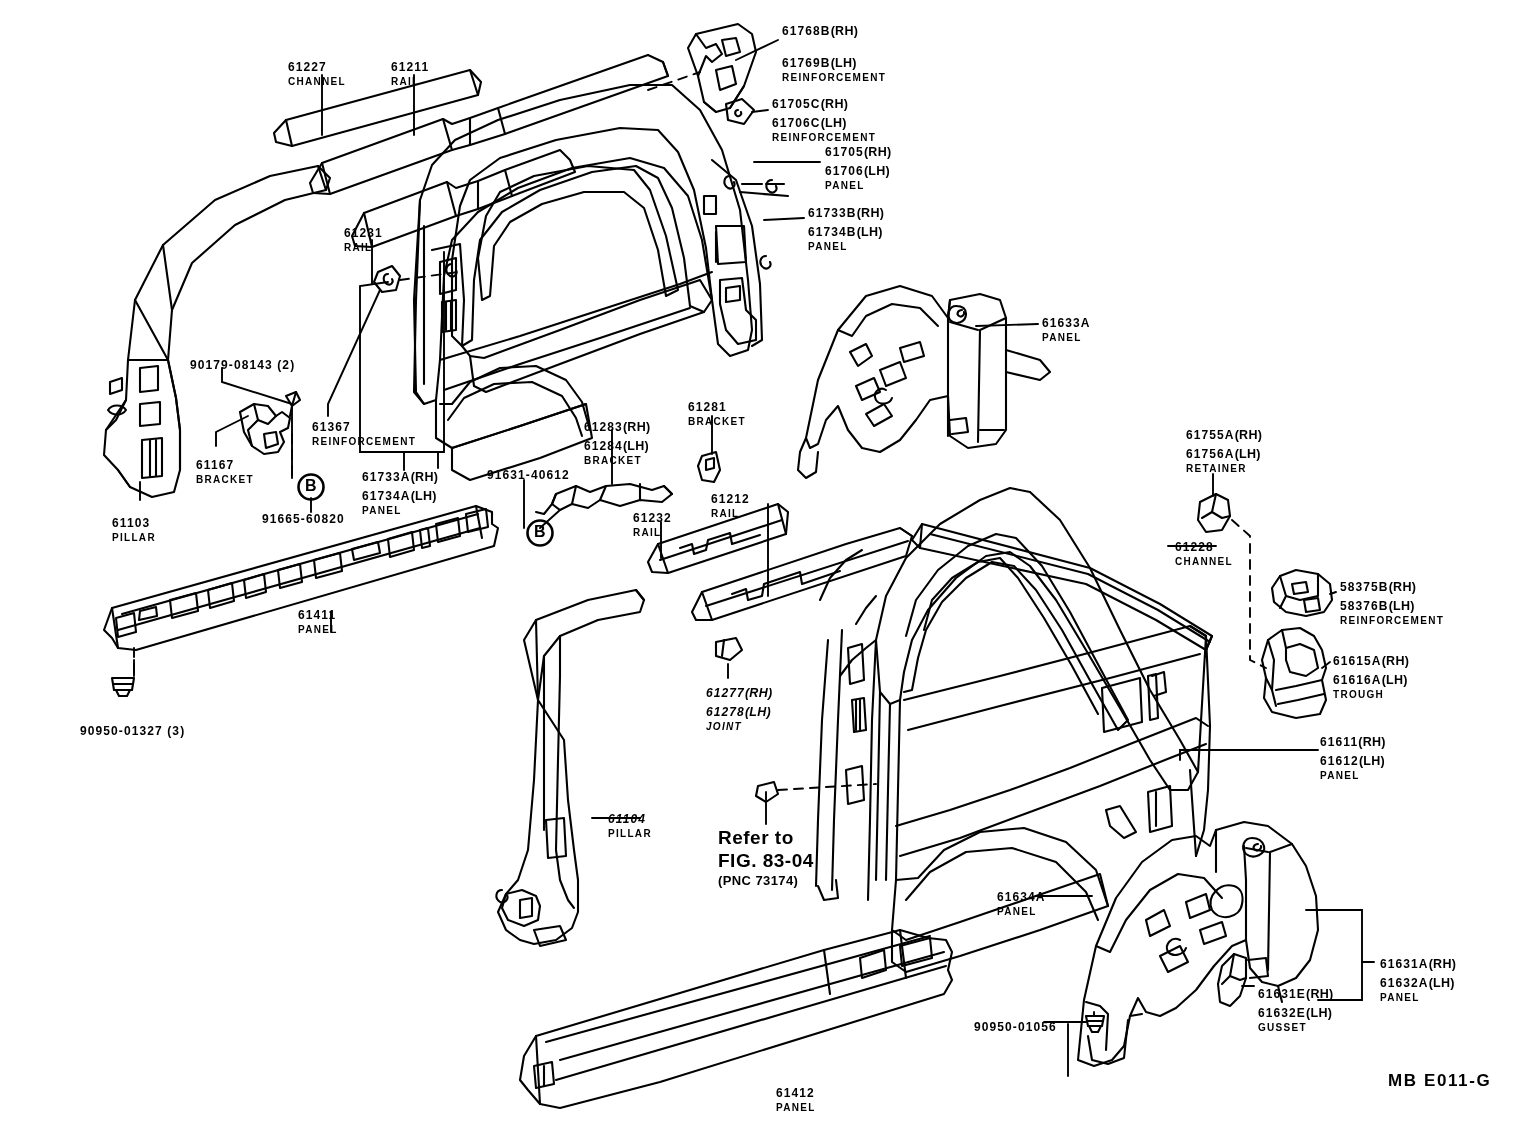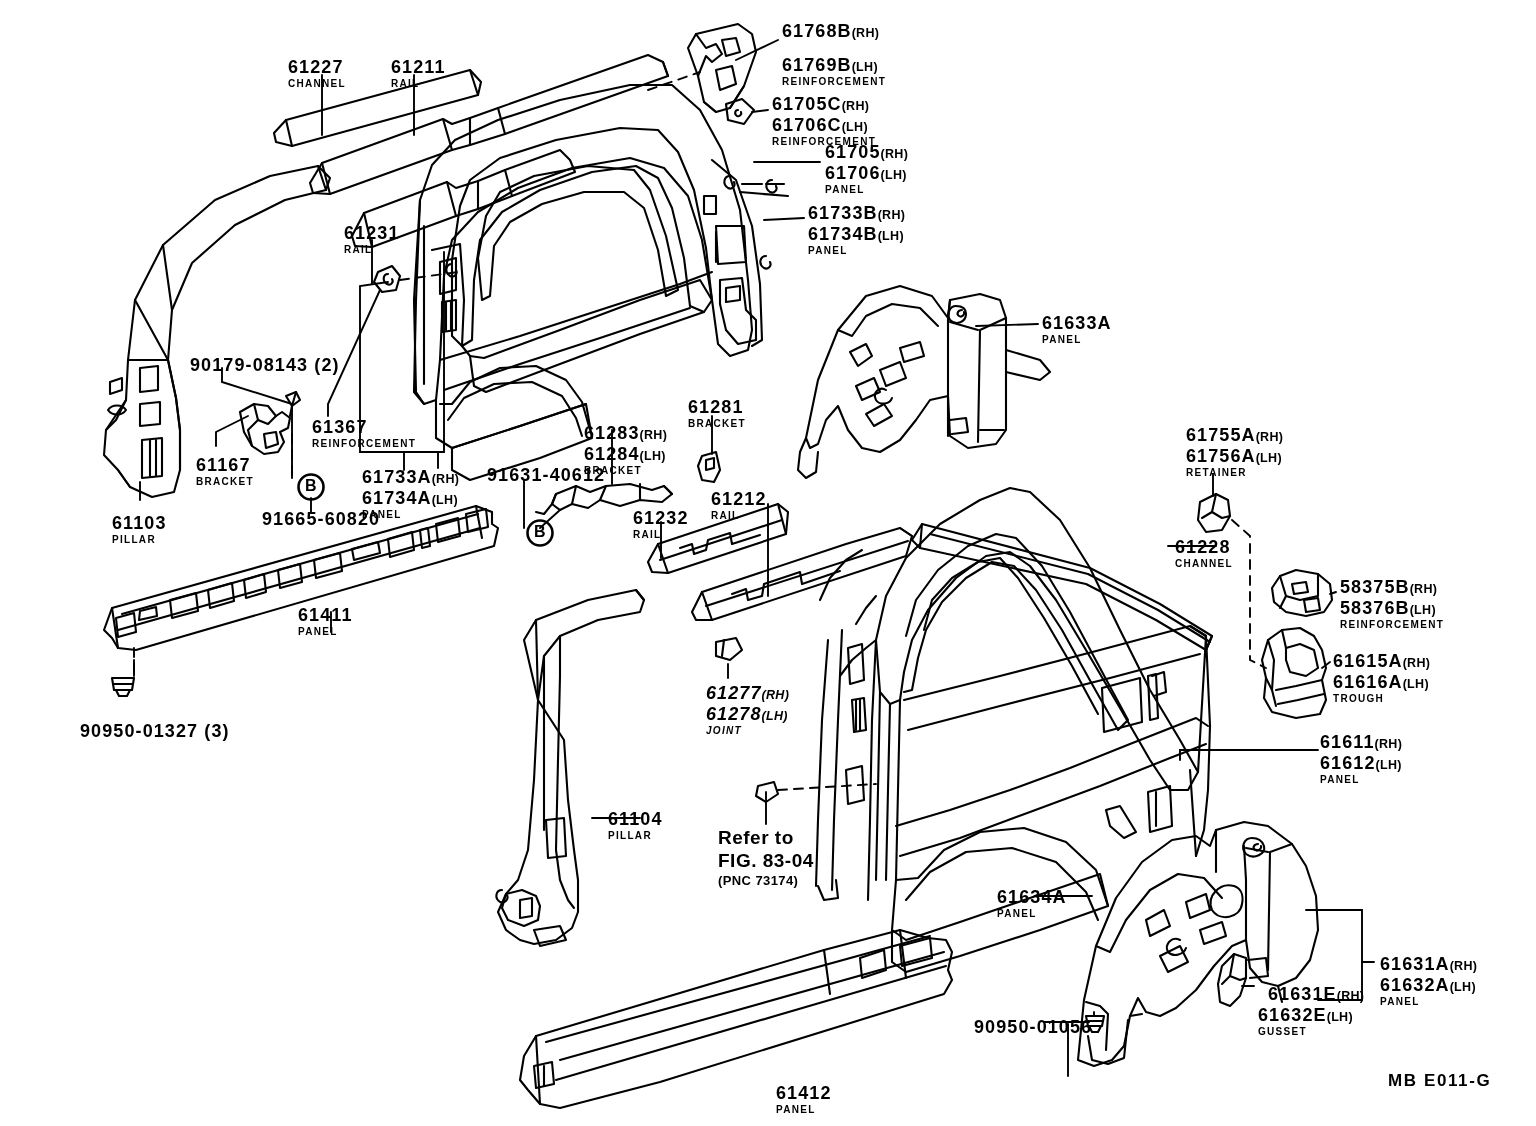--- a/index.html
+++ b/index.html
@@ -12,21 +12,21 @@
   }
   svg.art{position:absolute;left:0;top:0;width:1536px;height:1126px;}
   .lbl{
     position:absolute;
     color:#000;
     font-weight:bold;
     letter-spacing:0.5px;
     white-space:nowrap;
     line-height:1.0;
   }
-  .pn{font-size:18px;font-weight:bold;letter-spacing:1.1px;}
+  .pn{font-size:12px;font-weight:bold;letter-spacing:1.1px;}
   .sfx{font-size:12.5px;font-weight:bold;letter-spacing:0.3px;}
   .desc{font-size:10px;font-weight:bold;letter-spacing:1.3px;}
   .refbig{font-size:19px;font-weight:bold;letter-spacing:0.5px;}
   .refsm{font-size:13px;font-weight:bold;letter-spacing:0.4px;}
   .code{font-size:17px;font-weight:bold;letter-spacing:1.6px;}
 </style>
 </head>
 <body>
 
 <div id="root">
@@ -532,21 +532,21 @@
       <div class="lbl" style="left: 1186px; top: 426px;">
         <div style="margin-top: 0px;"><span class="pn">61755A</span><span class="sfx">(RH)</span></div>
         <div style="margin-top: 3px;"><span class="pn">61756A</span><span class="sfx">(LH)</span></div>
         <div class="desc" style="margin-top: 3px;">RETAINER</div>
       </div>
       <div class="lbl" style="left: 312px; top: 418px;">
         <div style="margin-top: 0px;"><span class="pn">61367</span></div>
         <div class="desc" style="margin-top: 3px;">REINFORCEMENT</div>
       </div>
       <div class="lbl" style="left: 584px; top: 418px;">
-        <div style="margin-top: 6px; text-align: right;"><span class="pn">61283</span><span class="sfx">(RH)</span></div>
+        <div style="margin-top: 0px; text-align: right;"><span class="pn">61283</span><span class="sfx">(RH)</span></div>
         <div style="margin-top: 3px;"><span class="pn">61284</span><span class="sfx">(LH)</span></div>
         <div class="desc" style="margin-top: 3px;">BRACKET</div>
       </div>
       <div class="lbl" style="left: 688px; top: 398px;">
         <div style="margin-top: 0px;"><span class="pn">61281</span></div>
         <div class="desc" style="margin-top: 3px;">BRACKET</div>
       </div>
       <div class="lbl" style="left: 196px; top: 456px;">
         <div style="margin-top: 0px;"><span class="pn">61167</span></div>
         <div class="desc" style="margin-top: 3px;">BRACKET</div>
@@ -599,34 +599,34 @@
       </div>
       <div class="lbl" style="left: 1320px; top: 733px;">
         <div style="margin-top: 0px;"><span class="pn">61611</span><span class="sfx">(RH)</span></div>
         <div style="margin-top: 3px;"><span class="pn">61612</span><span class="sfx">(LH)</span></div>
         <div class="desc" style="margin-top: 3px;">PANEL</div>
       </div>
       <div class="lbl" style="left: 80px; top: 722px;">
         <div style="margin-top: 0px;"><span class="pn">90950-01327 (3)</span></div>
       </div>
       <div class="lbl" style="left: 608px; top: 810px;">
-        <div style="margin-top: 0px;"><span class="pn">61104</span></div>
+        <div style="margin-top: 0px; font-style: italic;"><span class="pn">61104</span></div>
         <div class="desc" style="margin-top: 3px;">PILLAR</div>
       </div>
       <div class="lbl" style="left: 997px; top: 888px;">
         <div style="margin-top: 0px;"><span class="pn">61634A</span></div>
         <div class="desc" style="margin-top: 3px;">PANEL</div>
       </div>
       <div class="lbl" style="left: 1380px; top: 955px;">
         <div style="margin-top: 0px;"><span class="pn">61631A</span><span class="sfx">(RH)</span></div>
         <div style="margin-top: 3px;"><span class="pn">61632A</span><span class="sfx">(LH)</span></div>
         <div class="desc" style="margin-top: 3px;">PANEL</div>
       </div>
       <div class="lbl" style="left: 1258px; top: 985px;">
-        <div style="margin-top: 0px; margin-left: 10px;"><span class="pn">61631E</span><span class="sfx">(RH)</span></div>
+        <div style="margin-top: 0px;"><span class="pn">61631E</span><span class="sfx">(RH)</span></div>
         <div style="margin-top: 3px;"><span class="pn">61632E</span><span class="sfx">(LH)</span></div>
         <div class="desc" style="margin-top: 3px;">GUSSET</div>
       </div>
       <div class="lbl" style="left: 974px; top: 1018px; text-align: center;">
         <div style="margin-top: 0px;"><span class="pn">90950-01056</span></div>
       </div>
       <div class="lbl" style="left: 776px; top: 1084px;">
         <div style="margin-top: 0px;"><span class="pn">61412</span></div>
         <div class="desc" style="margin-top: 3px;">PANEL</div>
       </div>

